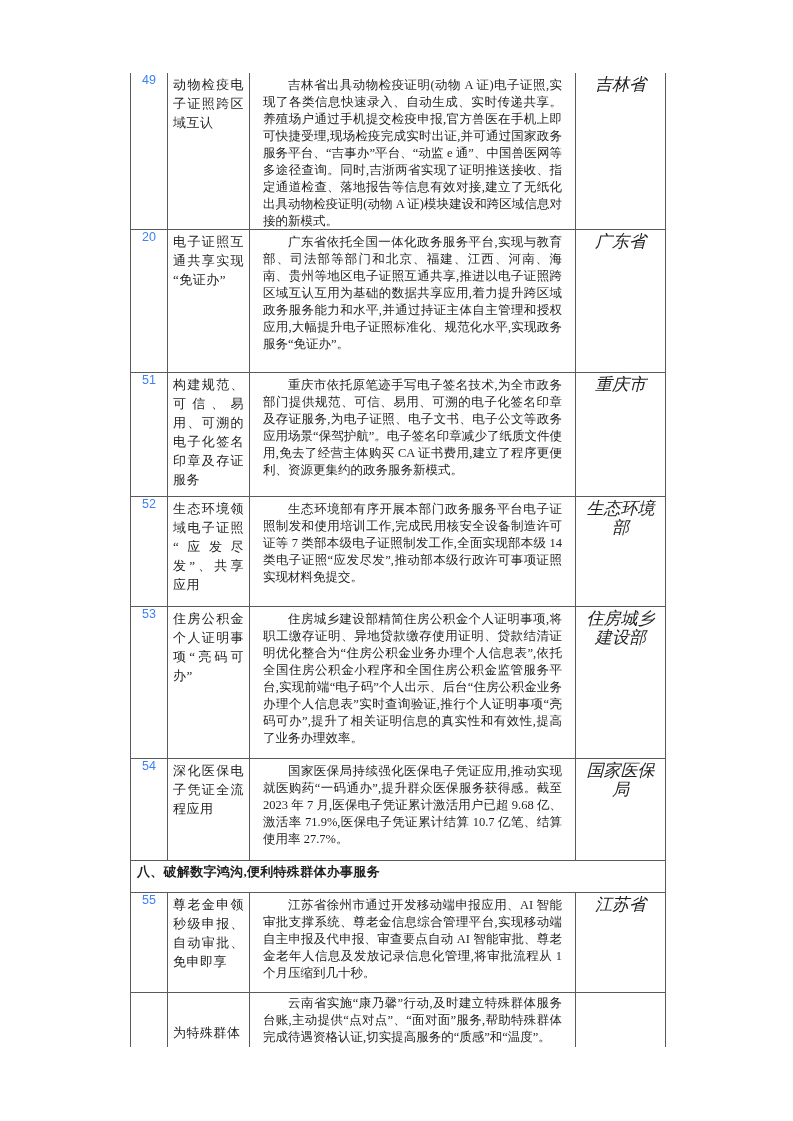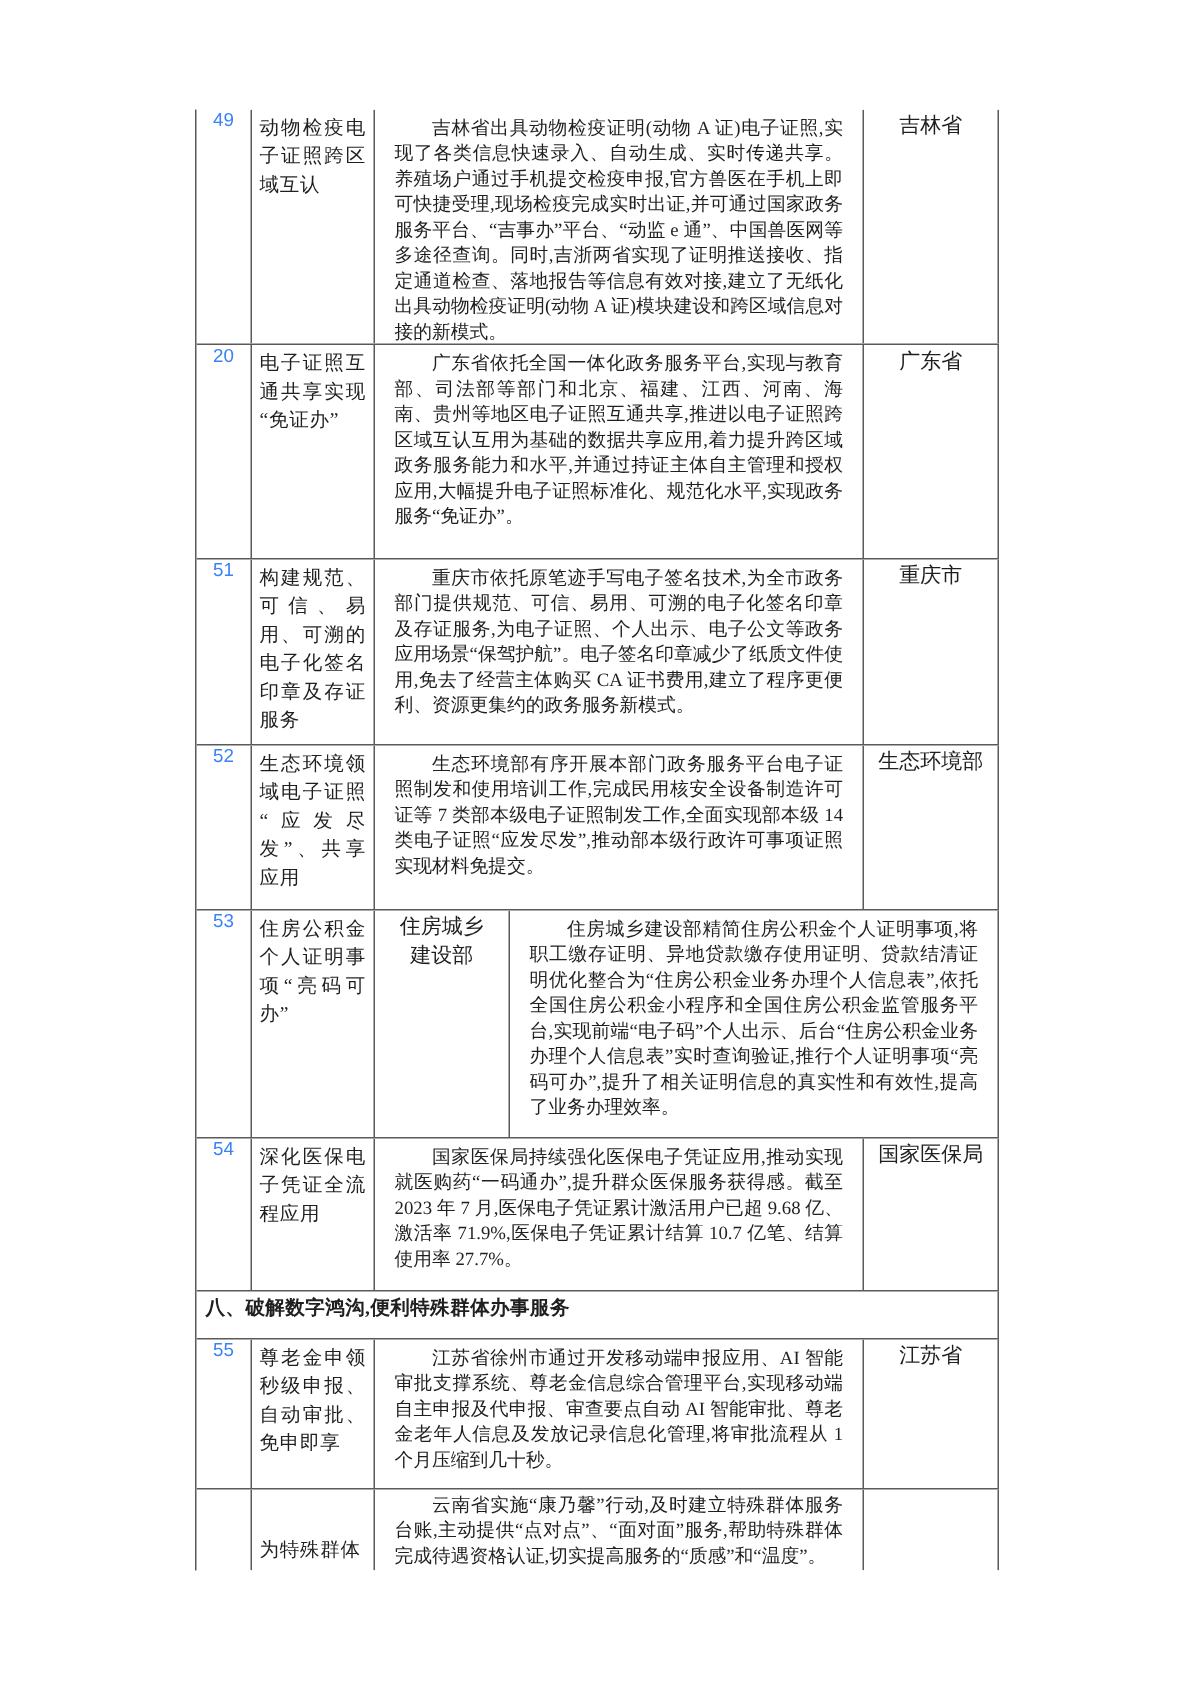--- a/index.html
+++ b/index.html
@@ -62,24 +62,25 @@
   .desc-txt{
     width:100%;
     font-size:12.5px;
     line-height:17px;
     text-align:justify;
     text-indent:2em;
     margin:0;
   }
   .org-txt{
     width:100%;
-    font-size:14px;
+    font-size:17px;
     line-height:19px;
     text-align:center;
     white-space:pre-line;
+    font-style:italic;
   }
   
   .srow{
     display:flex;
     align-items:flex-start;
     box-sizing:border-box;
     border-bottom:1px solid var(--border);
     border-right:1px solid var(--border);
     padding:2px 6px;
   }
@@ -137,21 +138,21 @@
     </div>
   </div>
       <div class="trow r2">
     <div class="cell c-num">
       <div class="num-txt">51</div>
     </div>
     <div class="cell c-title">
       <div class="title-txt">构建规范、可信、易用、可溯的电子化签名印章及存证服务</div>
     </div>
     <div class="cell c-desc">
-      <p class="desc-txt">重庆市依托原笔迹手写电子签名技术,为全市政务部门提供规范、可信、易用、可溯的电子化签名印章及存证服务,为电子证照、个人出示、电子公文等政务应用场景“保驾护航”。电子签名印章减少了纸质文件使用,免去了经营主体购买 CA 证书费用,建立了程序更便利、资源更集约的政务服务新模式。</p>
+      <p class="desc-txt">重庆市依托原笔迹手写电子签名技术,为全市政务部门提供规范、可信、易用、可溯的电子化签名印章及存证服务,为电子证照、电子文书、电子公文等政务应用场景“保驾护航”。电子签名印章减少了纸质文件使用,免去了经营主体购买 CA 证书费用,建立了程序更便利、资源更集约的政务服务新模式。</p>
     </div>
     <div class="cell c-org">
       <div class="org-txt">重庆市</div>
     </div>
   </div>
       <div class="trow r3">
     <div class="cell c-num">
       <div class="num-txt">52</div>
     </div>
     <div class="cell c-title">
@@ -163,27 +164,27 @@
     <div class="cell c-org">
       <div class="org-txt">生态环境部</div>
     </div>
   </div>
       <div class="trow r4">
     <div class="cell c-num">
       <div class="num-txt">53</div>
     </div>
     <div class="cell c-title">
       <div class="title-txt">住房公积金个人证明事项“亮码可办”</div>
+    </div>
+    <div class="cell c-desc">
+      <p class="desc-txt">住房城乡建设部精简住房公积金个人证明事项,将职工缴存证明、异地贷款缴存使用证明、贷款结清证明优化整合为“住房公积金业务办理个人信息表”,依托全国住房公积金小程序和全国住房公积金监管服务平台,实现前端“电子码”个人出示、后台“住房公积金业务办理个人信息表”实时查询验证,推行个人证明事项“亮码可办”,提升了相关证明信息的真实性和有效性,提高了业务办理效率。</p>
     </div>
     <div class="cell c-org">
       <div class="org-txt">住房城乡
 建设部</div>
-    </div>
-    <div class="cell c-desc">
-      <p class="desc-txt">住房城乡建设部精简住房公积金个人证明事项,将职工缴存证明、异地贷款缴存使用证明、贷款结清证明优化整合为“住房公积金业务办理个人信息表”,依托全国住房公积金小程序和全国住房公积金监管服务平台,实现前端“电子码”个人出示、后台“住房公积金业务办理个人信息表”实时查询验证,推行个人证明事项“亮码可办”,提升了相关证明信息的真实性和有效性,提高了业务办理效率。</p>
     </div>
   </div>
       <div class="trow r5">
     <div class="cell c-num">
       <div class="num-txt">54</div>
     </div>
     <div class="cell c-title">
       <div class="title-txt">深化医保电子凭证全流程应用</div>
     </div>
     <div class="cell c-desc">

